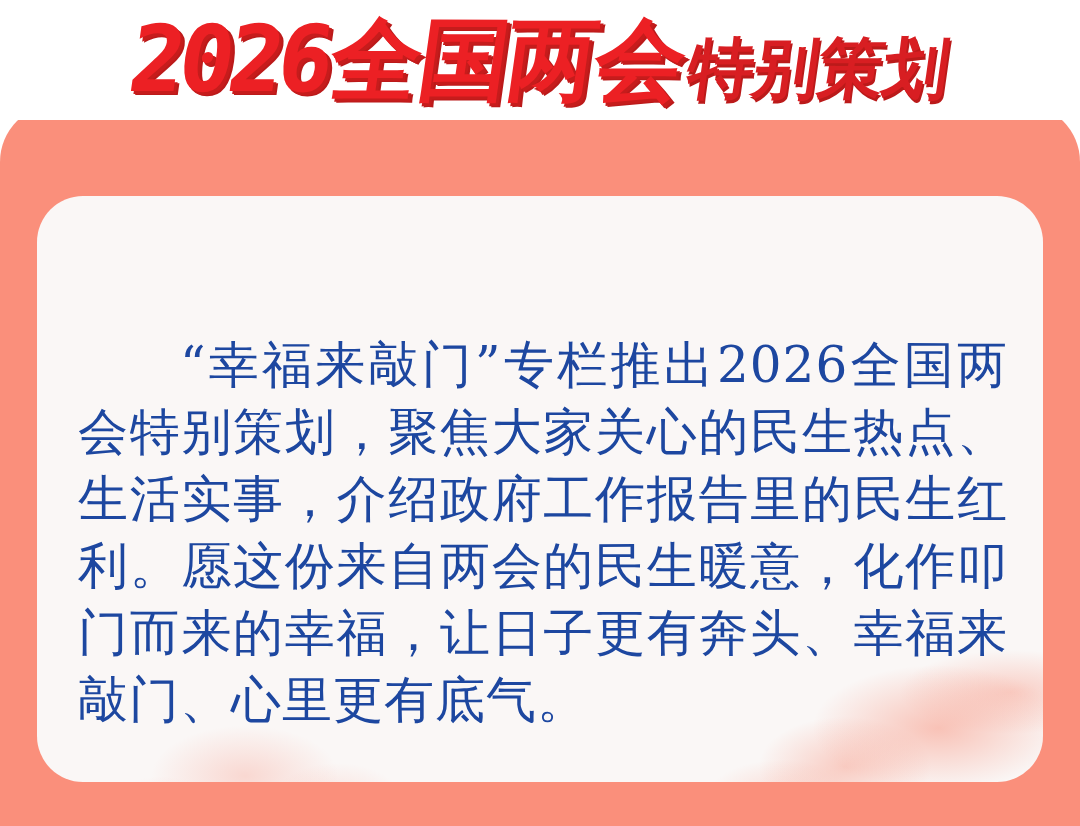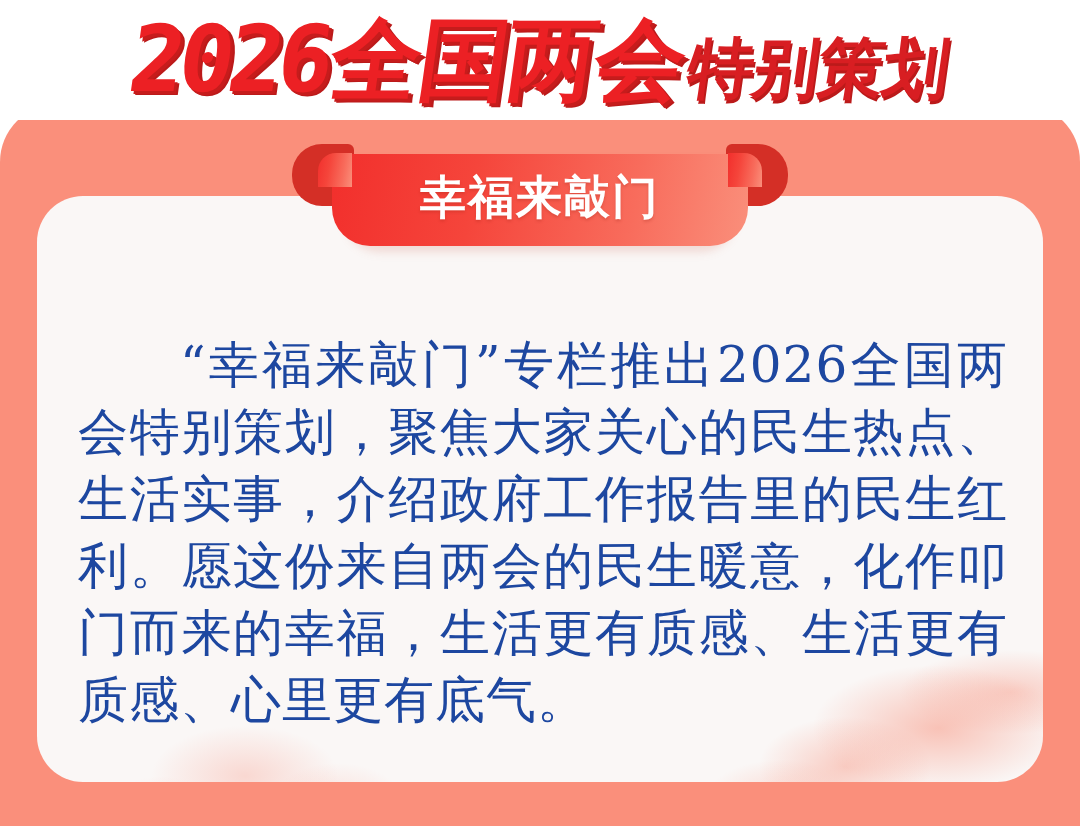--- a/index.html
+++ b/index.html
@@ -222,24 +222,16 @@
     </div>
   </div>
 
   <div class="frame"></div>
 
   <div class="card">
     <div class="card-wash-left"></div>
     <div class="card-wash-right"></div>
   </div>
 
-  <div class="ribbon-wrap">
-    <div class="ribbon-tab left"></div>
-    <div class="ribbon-tab right"></div>
-    <div class="ribbon-shadow"></div>
-    <div class="ribbon-body">
-      <span class="ribbon-text">幸福来敲门</span>
-    </div>
-  </div>
-
-  <p class="body-copy">“幸福来敲门”专栏推出2026全国两会特别策划，聚焦大家关心的民生热点、生活实事，介绍政府工作报告里的民生红利。愿这份来自两会的民生暖意，化作叩门而来的幸福，生活更有质感、生活更有质感、心里更有底气。</p>
+
+  <p class="body-copy">“幸福来敲门”专栏推出2026全国两会特别策划，聚焦大家关心的民生热点、生活实事，介绍政府工作报告里的民生红利。愿这份来自两会的民生暖意，化作叩门而来的幸福，让日子更有奔头、幸福来敲门、心里更有底气。</p>
 
 </div>
 
 </body></html>

